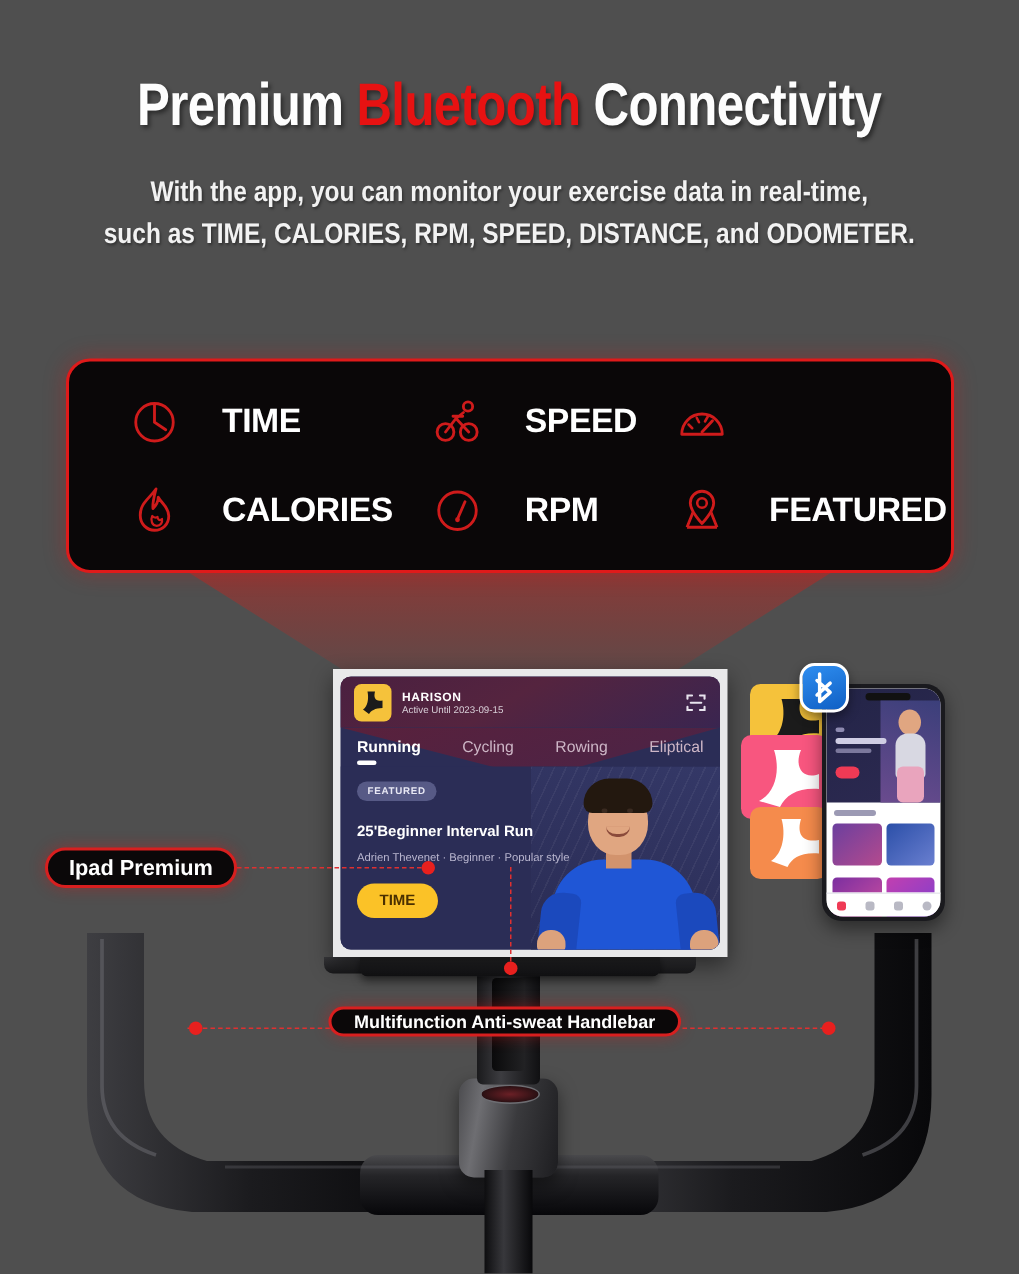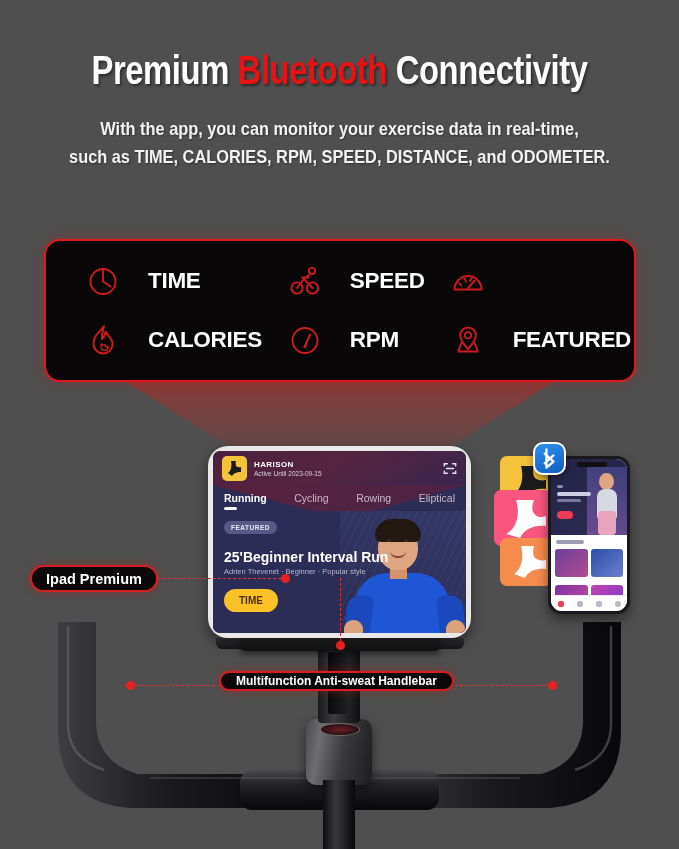--- a/index.html
+++ b/index.html
@@ -61,24 +61,24 @@
   }
   .feature { display: flex; align-items: center; gap: 28px; padding-left: 26px; }
   .feature .ico { width: 34px; height: 34px; flex: 0 0 34px; display: block; }
   .feature .lbl {
     color: #ffffff; font-weight: bold; font-size: 22.5px;
     letter-spacing: -0.3px; white-space: nowrap;
   }
 
   
   .tablet {
-    position: absolute; left: 208px; top: 446px;
+    position: absolute; left: 222px; top: 446px;
     width: 263px; height: 192px;
     background: #e9e9ea;
-    border-radius: 20px;
+    border-radius: 0;
     padding: 5px;
     box-shadow: 0 6px 14px rgba(0,0,0,0.45);
   }
   .screen {
     position: relative; width: 100%; height: 100%;
     border-radius: 7px; overflow: hidden;
     background: #2b2d56;
   }
   .scr-hdr {
     position: relative; height: 34px;
@@ -117,21 +117,21 @@
 
   .scr-body { position: relative; height: 124px; background: #2b2d56; overflow: hidden; }
   .featured-chip {
     position: absolute; left: 11px; top: 10px; z-index: 4;
     background: #575a86; color: #e8e8f4;
     font-size: 6.5px; font-weight: bold; letter-spacing: 0.5px;
     padding: 3px 7px; border-radius: 8px;
   }
   .course-title {
     position: absolute; left: 11px; top: 38px; z-index: 4;
-    color: #ffffff; font-size: 14px; font-weight: bold; white-space: nowrap;
+    color: #ffffff; font-size: 10px; font-weight: bold; white-space: nowrap;
   }
   .course-meta {
     position: absolute; left: 11px; top: 56px; z-index: 4;
     color: #b9b6cf; font-size: 7.5px; white-space: nowrap;
   }
   .start-btn {
     position: absolute; left: 11px; top: 78px; z-index: 5;
     background: #fbc227; color: #4a3000;
     font-size: 10px; font-weight: bold;
     padding: 6px 15px; border-radius: 13px; border: none;

